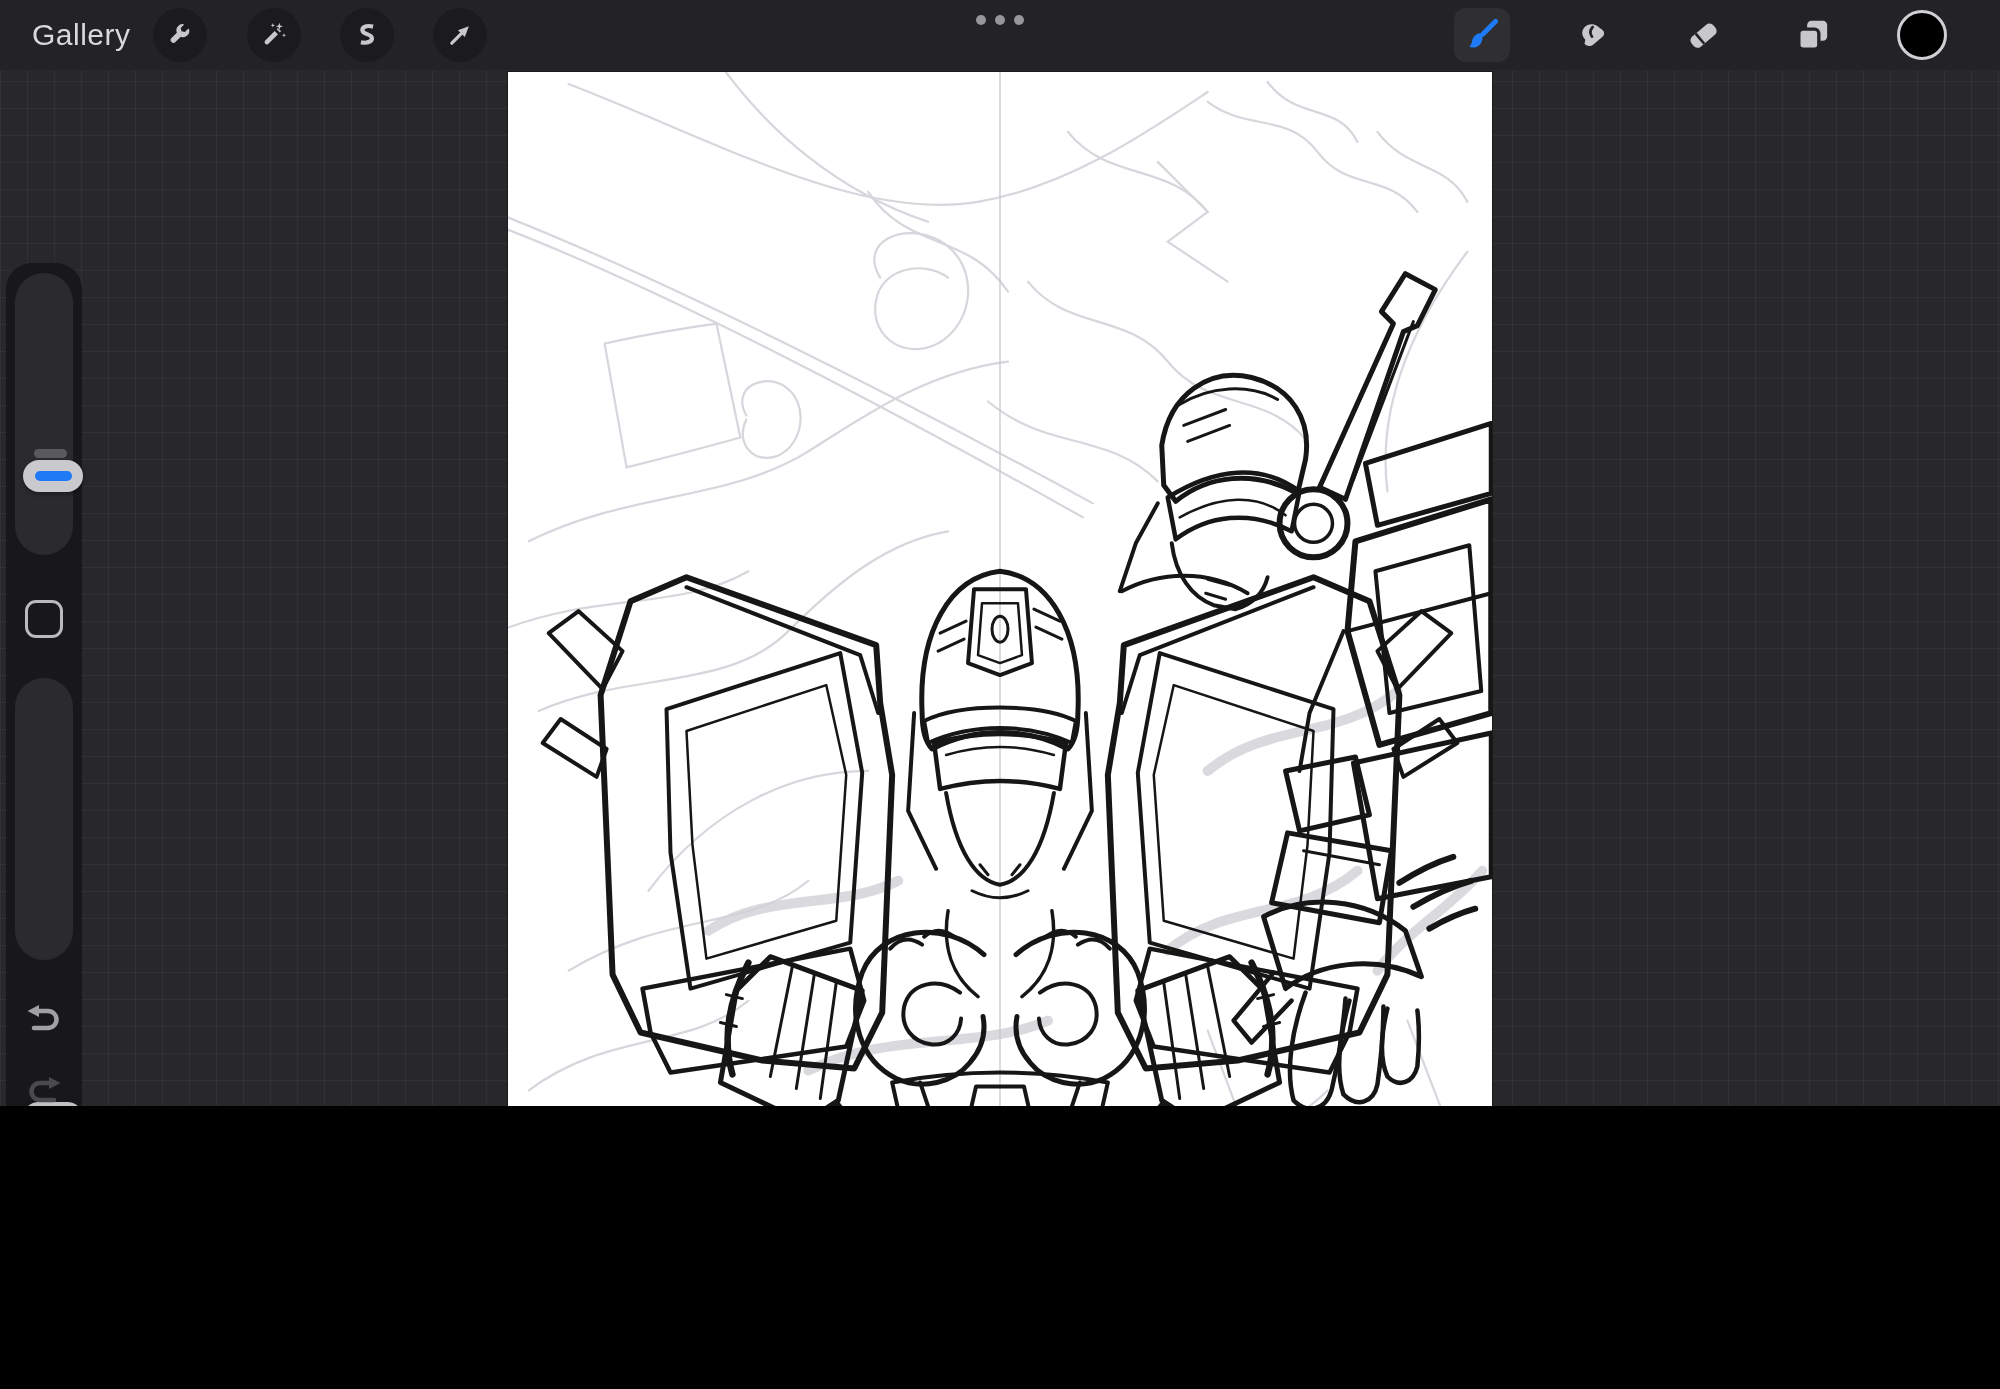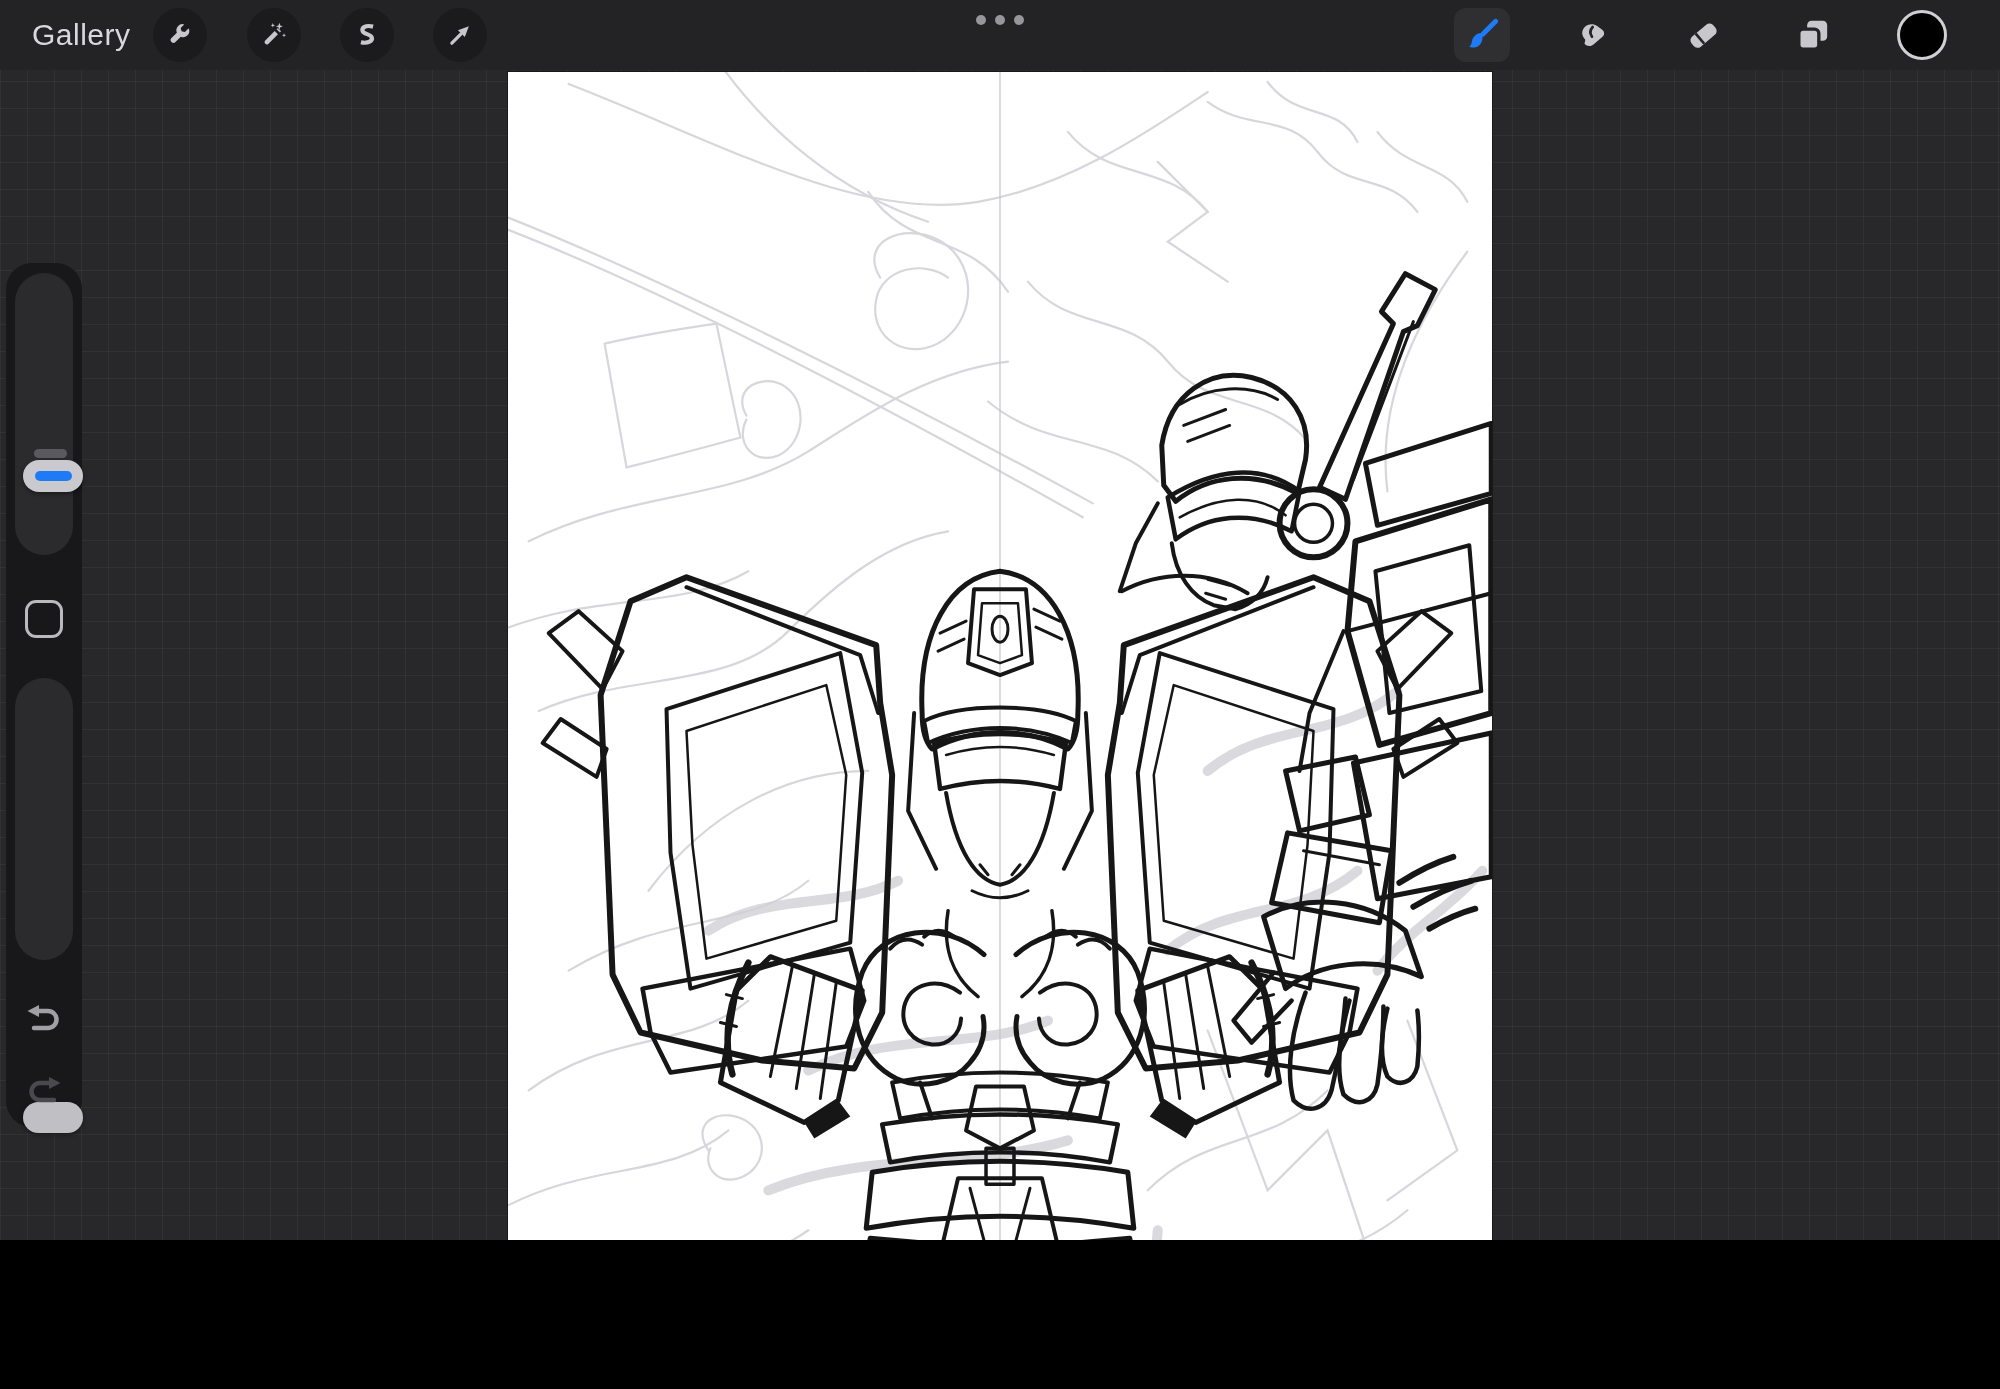--- a/index.html
+++ b/index.html
@@ -1,18 +1,18 @@
 <!DOCTYPE html>
 <html><head>
 <meta charset="utf-8">
 <style>
   html,body{margin:0;padding:0;background:#000;}
   *{box-sizing:border-box;}
   #screen{
-    position:relative;width:2000px;height:1240px;overflow:hidden;
+    position:relative;width:2000px;height:1106px;overflow:hidden;
     background-color:#28282a;
     background-image:
       linear-gradient(rgba(255,255,255,.045) 1px, transparent 1px),
       linear-gradient(90deg, rgba(255,255,255,.045) 1px, transparent 1px);
     background-size:27px 27px;
     font-family:"Liberation Sans", sans-serif;
   }
   
   #topbar{
     position:absolute;left:0;top:0;width:2000px;height:70px;

